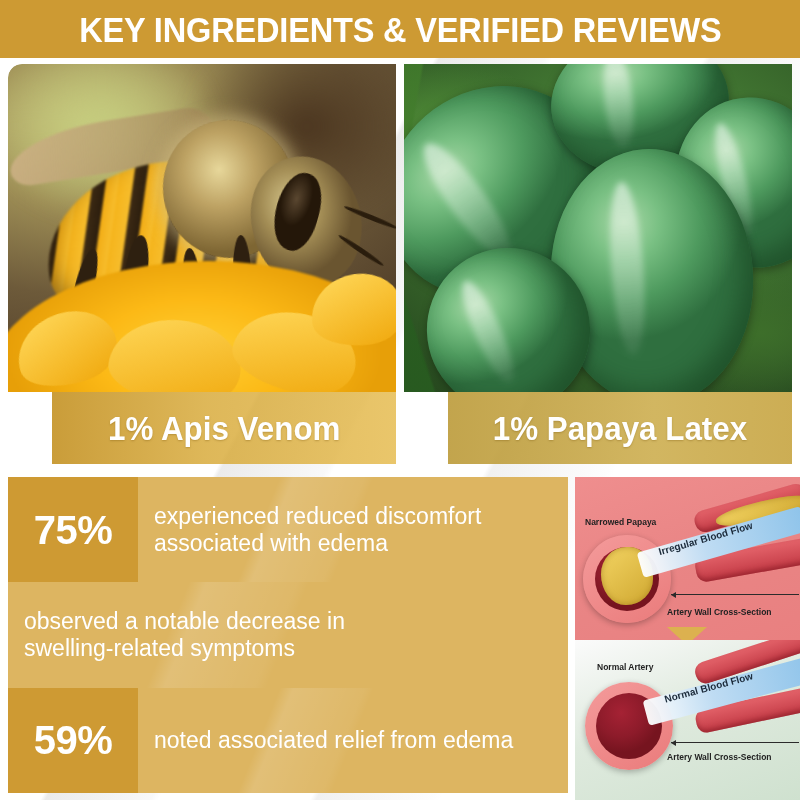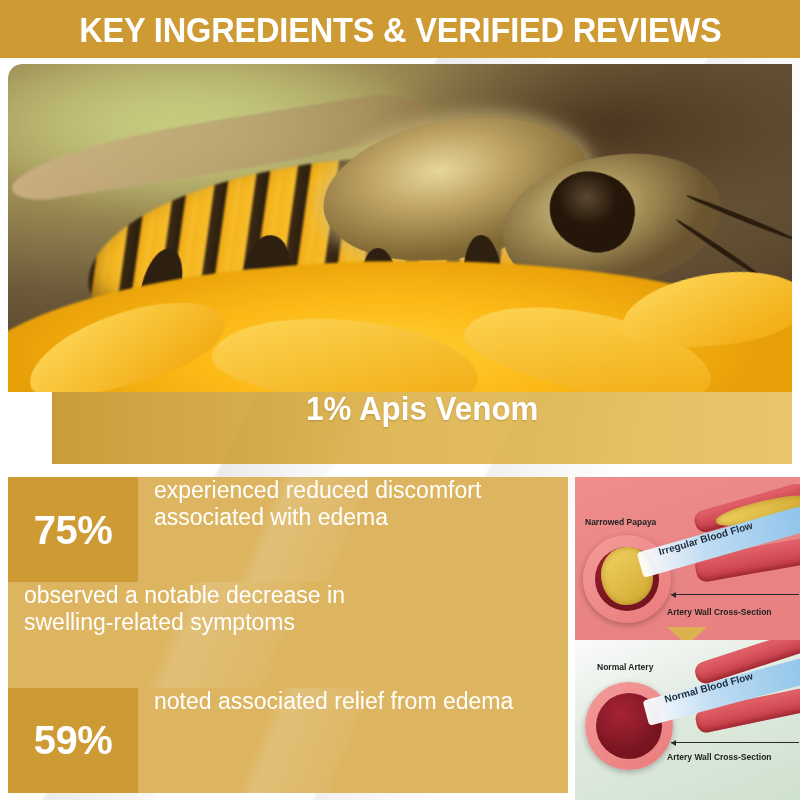--- a/index.html
+++ b/index.html
@@ -185,20 +185,21 @@
     background: linear-gradient(180deg, rgba(255,255,255,0.55), rgba(255,255,255,0.05));
     border-radius: 50%;
     filter: blur(3px);
   }
 
   
   .ing-label {
     position: relative;
     height: 72px;
     display: flex;
+    align-items: center;
     justify-content: center;
     overflow: hidden;
     margin-left: 44px;
   }
   .ing-label .veil {
     position: absolute; inset: 0;
     background: rgba(199,150,41,0.80);
   }
   .ing-label.left .veil {
     background: linear-gradient(90deg, rgba(196,146,36,0.90) 0%, rgba(214,166,48,0.80) 45%, rgba(226,178,55,0.74) 100%);
@@ -245,21 +246,21 @@
     font-size: 40px;
     line-height: 40px;
     font-weight: bold;
     letter-spacing: -0.5px;
   }
   .stat-text-wrap {
     position: relative;
     flex: 1 1 auto;
     background: #ddb561;
     display: flex;
-    align-items: flex-start;
+    align-items: center;
     overflow: hidden;
   }
   .stat-text-wrap .sheen {
     position: absolute; inset: 0;
     background: linear-gradient(112deg, rgba(255,255,255,0) 30%, rgba(255,255,255,0.14) 33%, rgba(255,255,255,0.05) 48%, rgba(255,255,255,0) 50%);
     pointer-events: none;
   }
   .stat-text {
     position: relative;
     color: #ffffff;
@@ -381,20 +382,35 @@
         <div class="petal" style="left:26%;bottom:-4%;width:34%;height:26%;transform:rotate(6deg);"></div>
         <div class="petal" style="left:58%;bottom:0%;width:32%;height:24%;transform:rotate(12deg);"></div>
         <div class="petal" style="left:78%;bottom:14%;width:24%;height:22%;transform:rotate(-8deg);"></div>
       </div>
       <div class="ing-label left">
         <div class="veil"></div>
         <div class="ing-label-text">1% Apis Venom</div>
       </div>
     </div>
 
+    <div class="ing-card right">
+      <div class="ing-photo">
+        <div class="pap-scene"></div>
+        <div class="pap-leaves"></div>
+        <div class="papaya" style="left:-6%;top:8%;width:58%;height:62%;transform:rotate(-36deg);"></div>
+        <div class="papaya" style="left:38%;top:-10%;width:46%;height:44%;transform:rotate(-6deg);"></div>
+        <div class="papaya" style="left:70%;top:10%;width:40%;height:52%;transform:rotate(-14deg);"></div>
+        <div class="papaya" style="left:38%;top:26%;width:52%;height:78%;transform:rotate(-4deg);"></div>
+        <div class="papaya" style="left:6%;top:56%;width:42%;height:50%;transform:rotate(-24deg);"></div>
+      </div>
+      <div class="ing-label right">
+        <div class="veil"></div>
+        <div class="ing-label-text">1% Papaya Latex</div>
+      </div>
+    </div>
 
   </div>
 
   <div class="stats">
 
     <div class="stat-row">
       <div class="stat-pct">75%</div>
       <div class="stat-text-wrap">
         <div class="sheen"></div>
         <div class="stat-text">experienced reduced discomfort associated with edema</div>

